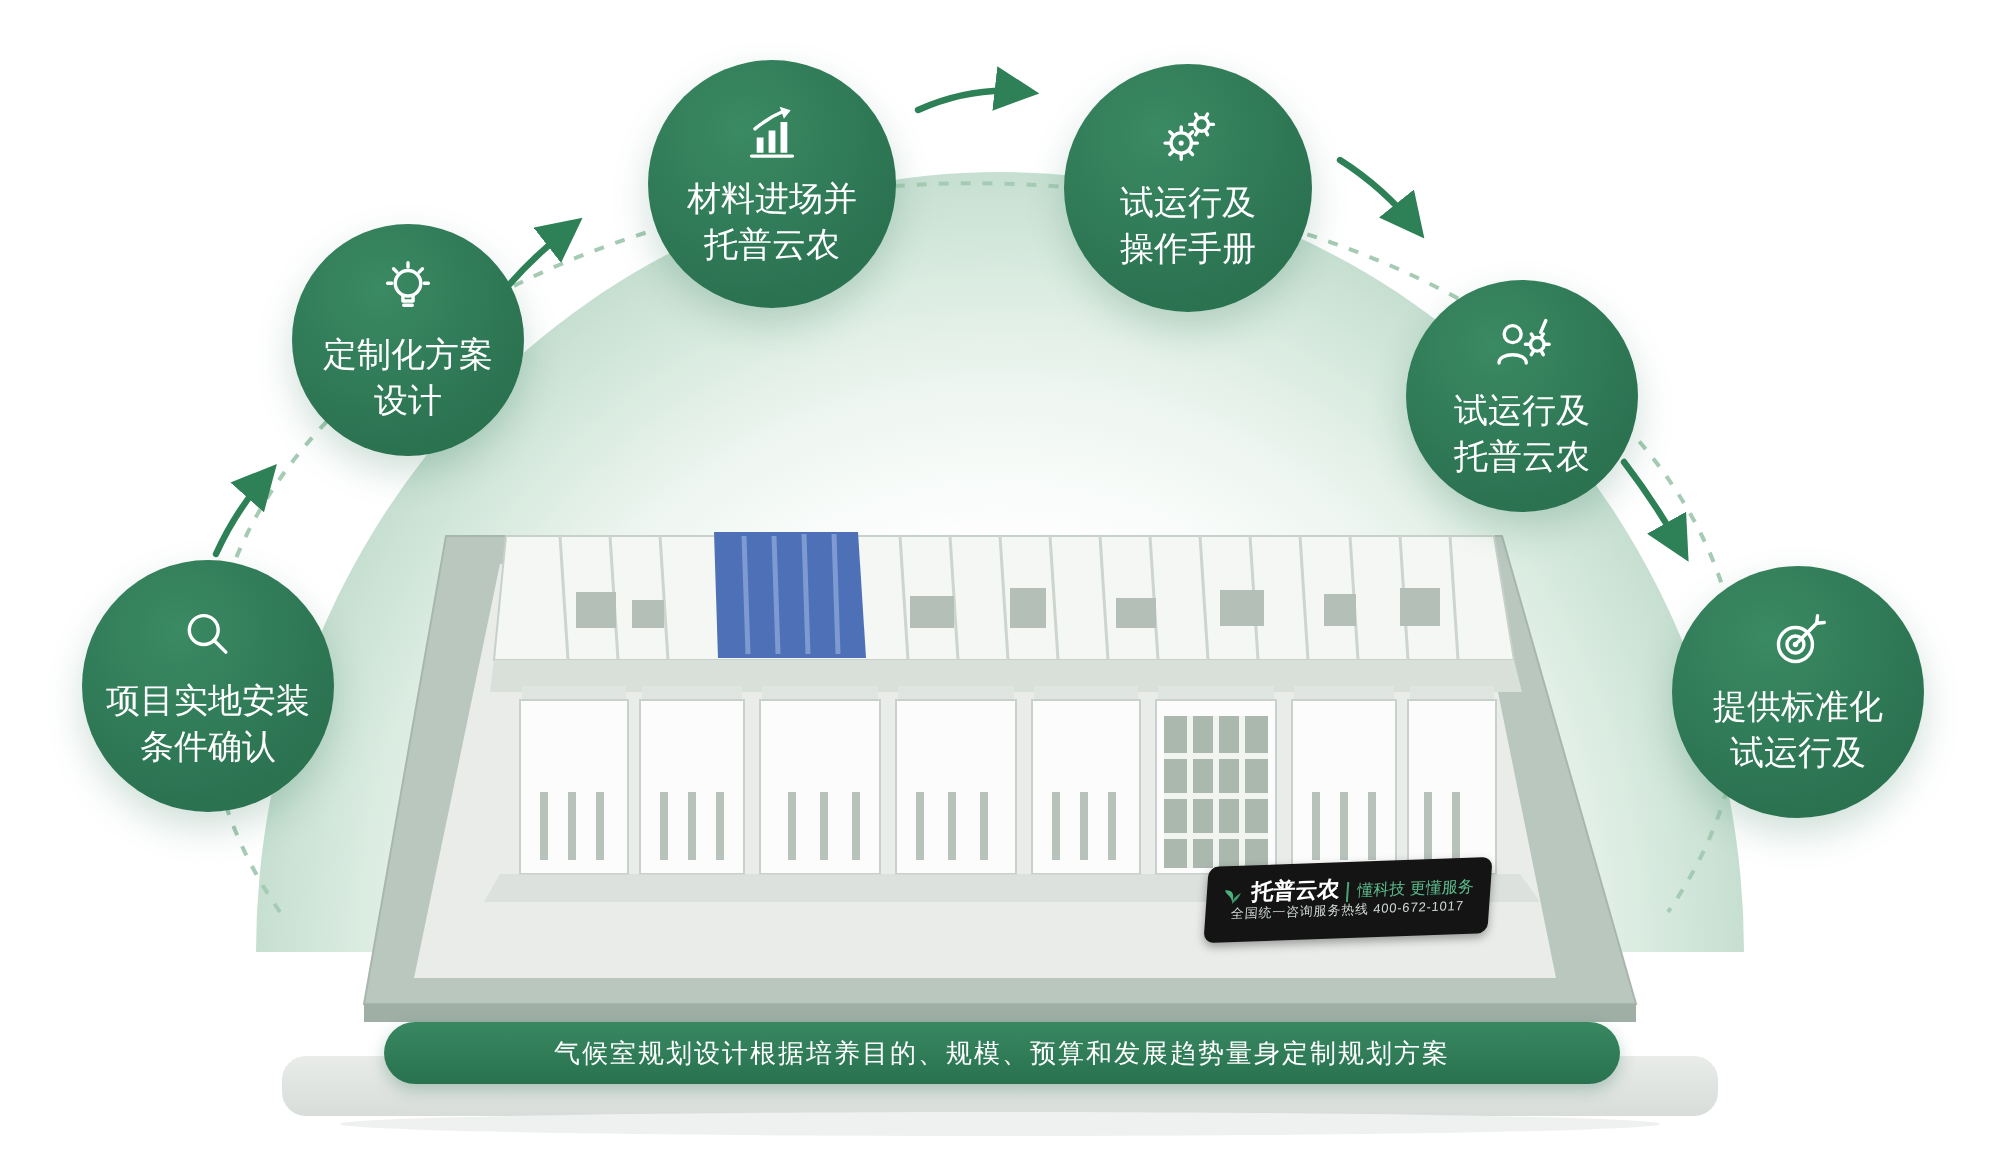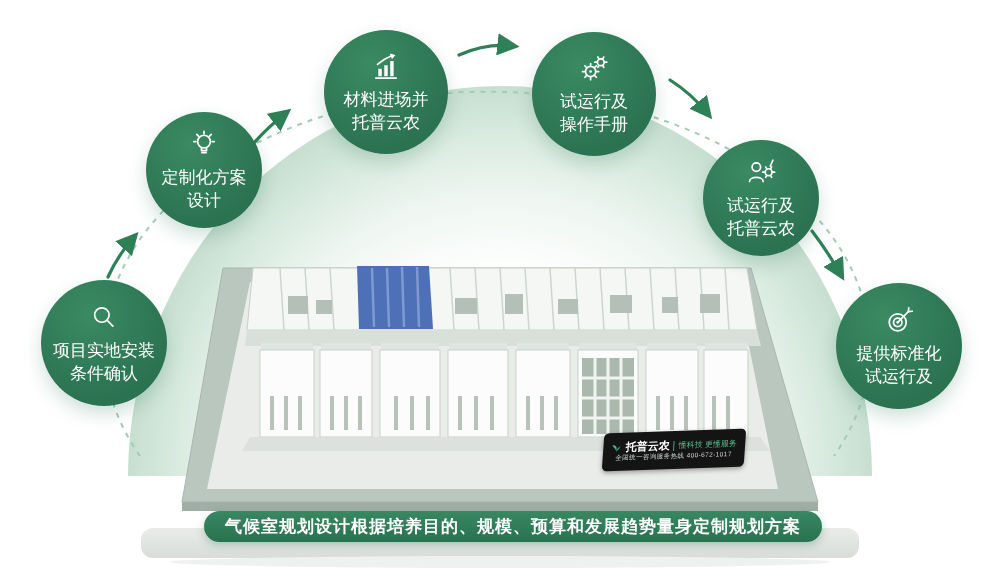--- a/index.html
+++ b/index.html
@@ -35,24 +35,24 @@
     display:flex;flex-direction:column;align-items:center;justify-content:center;gap:2px;
     color:#ffffff;
   }
   .plate-row{display:flex;align-items:center;gap:4px;line-height:1;}
   .plate-brand{font-size:11px;font-weight:bold;color:#ffffff;}
   .plate-sep{width:1px;height:10px;background:#4aa477;}
   .plate-tag{font-size:8px;color:#5cbd8d;}
   .plate-hotline{font-size:6.5px;color:#cfd8d2;letter-spacing:.4px;line-height:1;}
   
   .banner{
-    position:absolute;left:204px;top:511px;width:618px;height:31px;border-radius:16px;z-index:6;
+    position:absolute;left:192px;top:511px;width:618px;height:31px;border-radius:16px;z-index:6;
     background:linear-gradient(180deg,#388862,#29724f);
     display:flex;align-items:center;justify-content:center;
-    color:#ffffff;font-size:17px;font-weight:bold;letter-spacing:1px;
+    color:#ffffff;font-size:13px;font-weight:normal;letter-spacing:1px;
     box-shadow:0 3px 8px rgba(41,114,79,.3);
     white-space:nowrap;
   }
   
   .step{
     position:absolute;border-radius:50%;z-index:7;
     background:radial-gradient(circle at 38% 28%,#3a8a63,#2b7251 72%);
     color:#ffffff;display:flex;flex-direction:column;align-items:center;justify-content:center;
     gap:5px;text-align:center;
     box-shadow:0 8px 18px rgba(43,114,81,.22);

